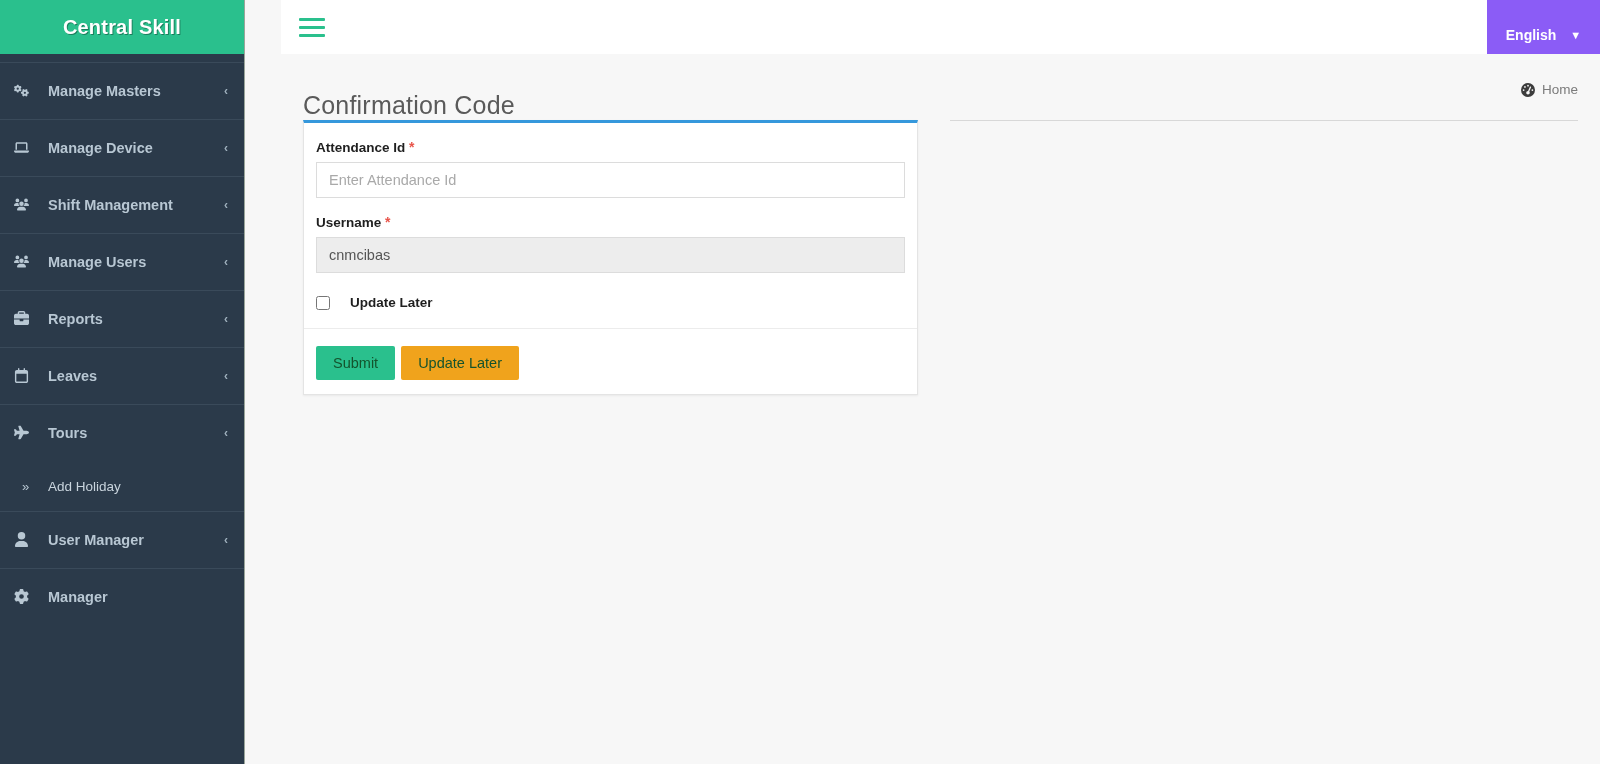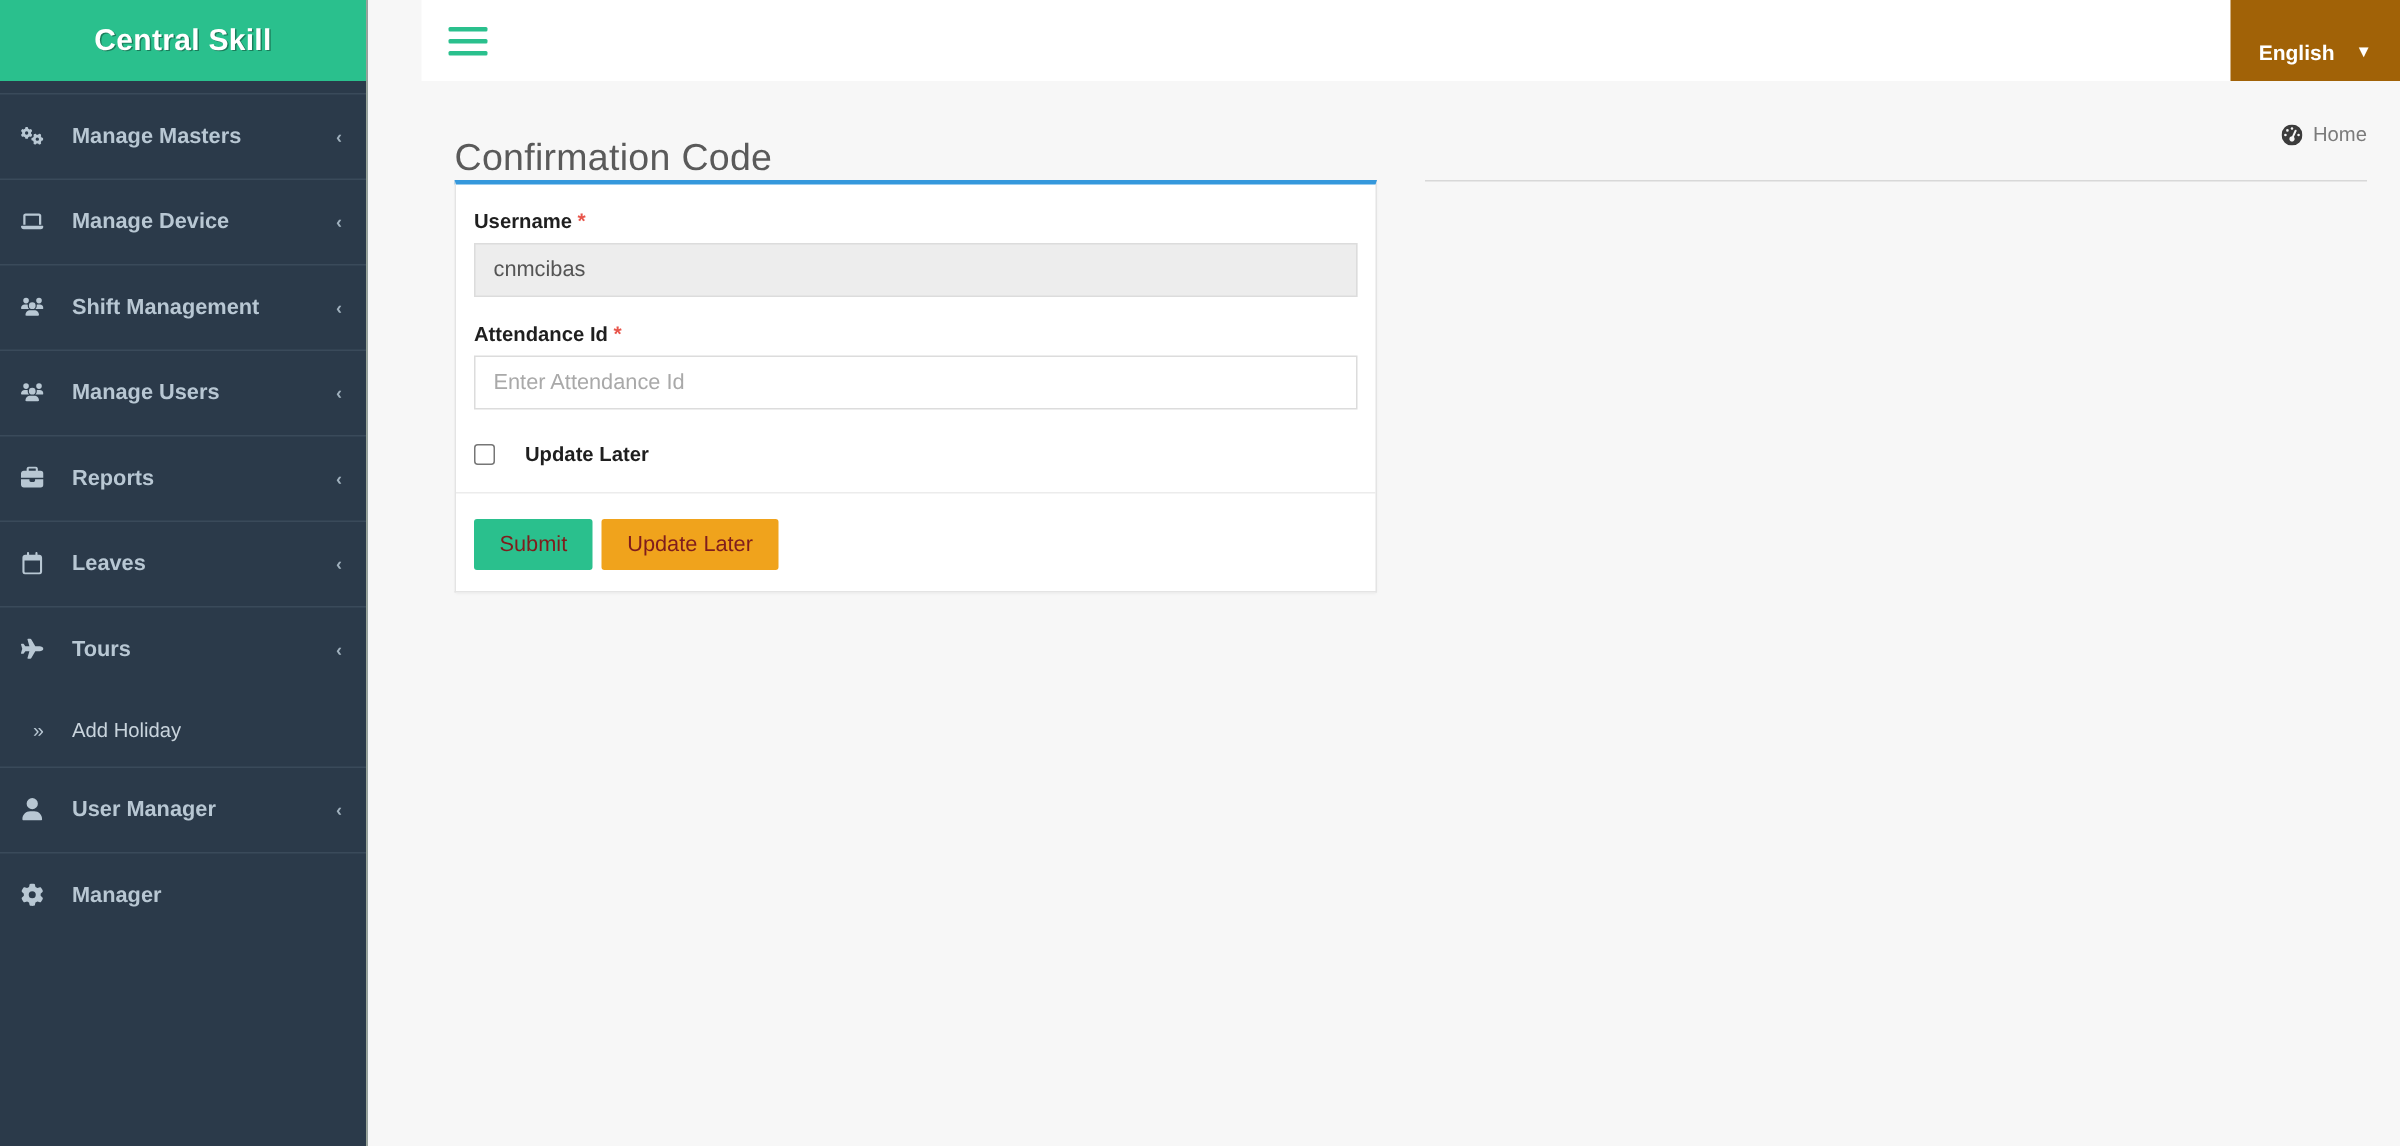--- a/index.html
+++ b/index.html
@@ -95,21 +95,21 @@
   .hamburger {
     margin-left: 18px;
     width: 26px; height: 22px;
     display: flex; flex-direction: column; justify-content: center; gap: 5px;
     cursor: pointer;
   }
   .hamburger span { display: block; height: 3px; background: #2ac08d; border-radius: 1px; }
   .lang-btn {
     position: absolute; right: 0; top: 0;
     height: 70px; min-width: 113px;
-    background: #a16207;
+    background: #8b5cf6;
     color: #fff; font-size: 14px; font-weight: bold;
     display: flex; align-items: center; justify-content: center; gap: 14px;
     padding: 0 18px;
     cursor: pointer;
     border: none;
     font-family: "Liberation Sans", sans-serif;
   }
   .lang-btn .dncar { font-size: 11px; }
 
   .pagehead {
@@ -188,21 +188,21 @@
     margin-left: 20px;
     font-size: 13.5px; font-weight: bold; color: #1f1f1f;
   }
 
   .btnrow { display: flex; gap: 6px; padding-top: 17px; }
   .btn {
     border: none;
     padding: 0 17px;
     height: 34px;
     font-size: 14.5px;
-    color: #7f1d1d;
+    color: #14532d;
     cursor: pointer;
     border-radius: 2px;
     font-family: "Liberation Sans", sans-serif;
   }
   .btn-green { background: #2ac08d; }
   .btn-orange { background: #f0a31c; }
 
   .hr-top {
     border: none;
     border-top: 1px solid #d8d8d8;
@@ -385,34 +385,34 @@
       <div class="content-fill"></div>
 
       <div class="row">
 
         <div class="col-left">
           <div class="card blue-top">
             <div class="card-body">
 
               <div class="fgroup">
                 <label class="form-label">
+                  <span>Attendance Id</span>
+                  <span class="req">*</span>
+                </label>
+                <input class="inp" type="text" placeholder="Enter Attendance Id" style="">
+              </div>
+
+              <div class="fgroup">
+                <label class="form-label">
                   <span>Username</span>
                   <span class="req">*</span>
                 </label>
                 <input class="inp readonly" type="text" readonly="" value="cnmcibas" style="">
               </div>
 
-              <div class="fgroup">
-                <label class="form-label">
-                  <span>Attendance Id</span>
-                  <span class="req">*</span>
-                </label>
-                <input class="inp" type="text" placeholder="Enter Attendance Id" style="">
-              </div>
-
               <div class="checkrow">
                 <input type="checkbox" style="">
                 <span class="clabel">Update Later</span>
               </div>
 
               <div class="btnrow">
                 <button class="btn btn-green">Submit</button>
                 <button class="btn btn-orange">Update Later</button>
               </div>
 

